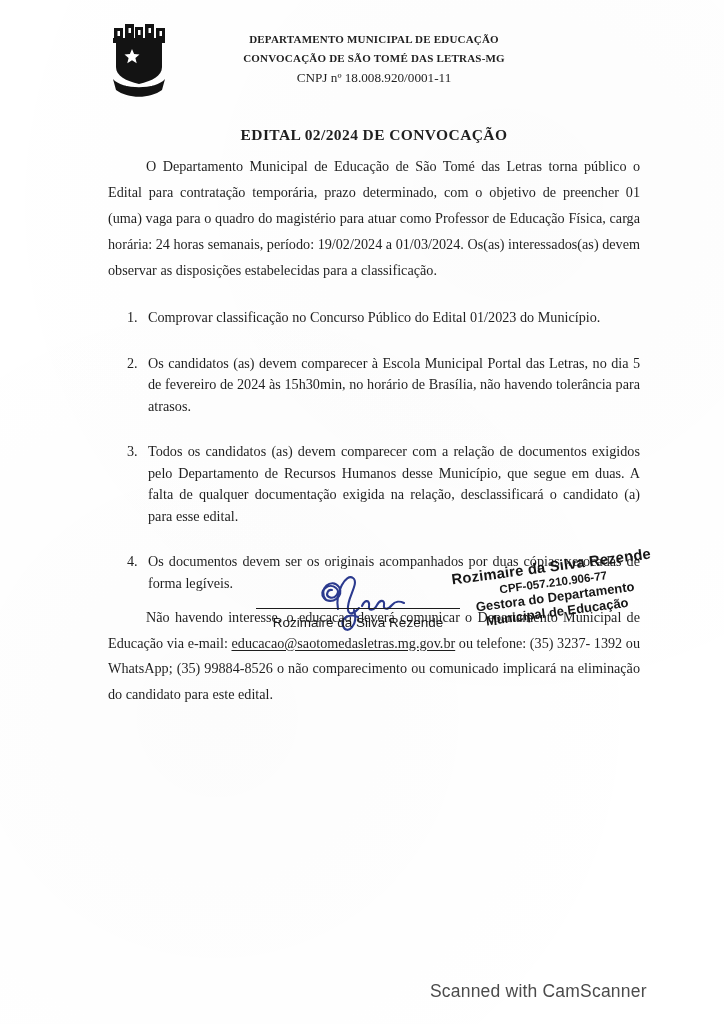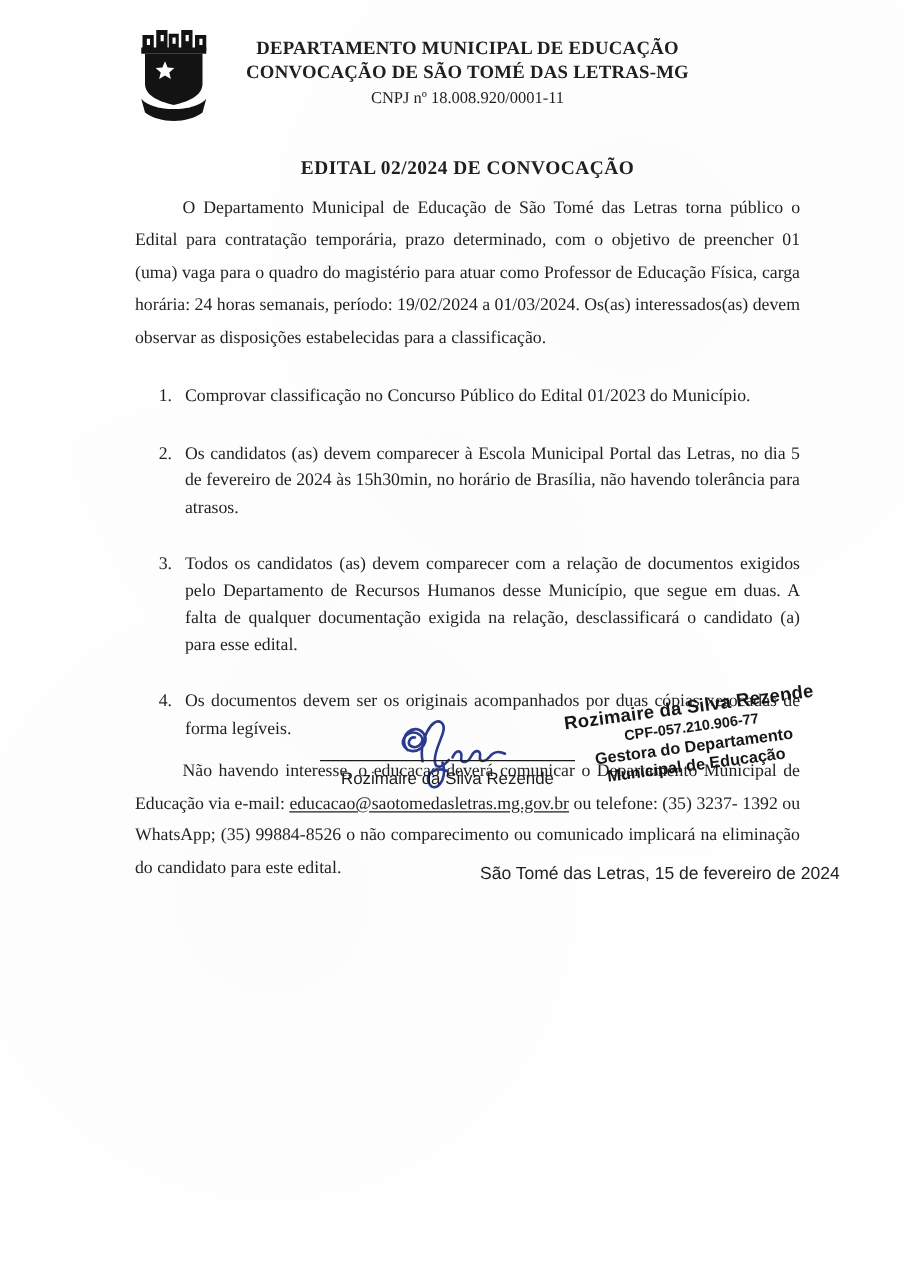--- a/index.html
+++ b/index.html
@@ -43,21 +43,21 @@
   }
   .coat-of-arms {
     position: absolute;
     left: -6px;
     top: 1px;
     width: 74px;
     height: 78px;
   }
   .org-line {
     font-weight: bold;
-    font-size: 15px;
+    font-size: 11px;
     line-height: 19px;
     letter-spacing: 0.2px;
   }
   .cnpj-line {
     font-weight: normal;
     font-size: 13.2px;
     line-height: 19px;
   }
   .doc-title {
     margin-top: 24px;
@@ -239,16 +239,16 @@
     <div class="sig-line"></div>
     <div class="sig-name">Rozimaire da Silva Rezende</div>
     <div class="stamp">
       <div class="stamp-name">Rozimaire da Silva Rezende</div>
       <div class="stamp-cpf">CPF-057.210.906-77</div>
       <div class="stamp-role">Gestora do Departamento</div>
       <div class="stamp-role">Municipal de Educação</div>
     </div>
   </div>
 
-  <div class="place-date">São Tomé das Letras, 15 de fevereiro de 2024</div>
-
+
+  <div class="scanner-watermark">Scanned with CamScanner</div>
 
 </div>
 
 </body></html>

